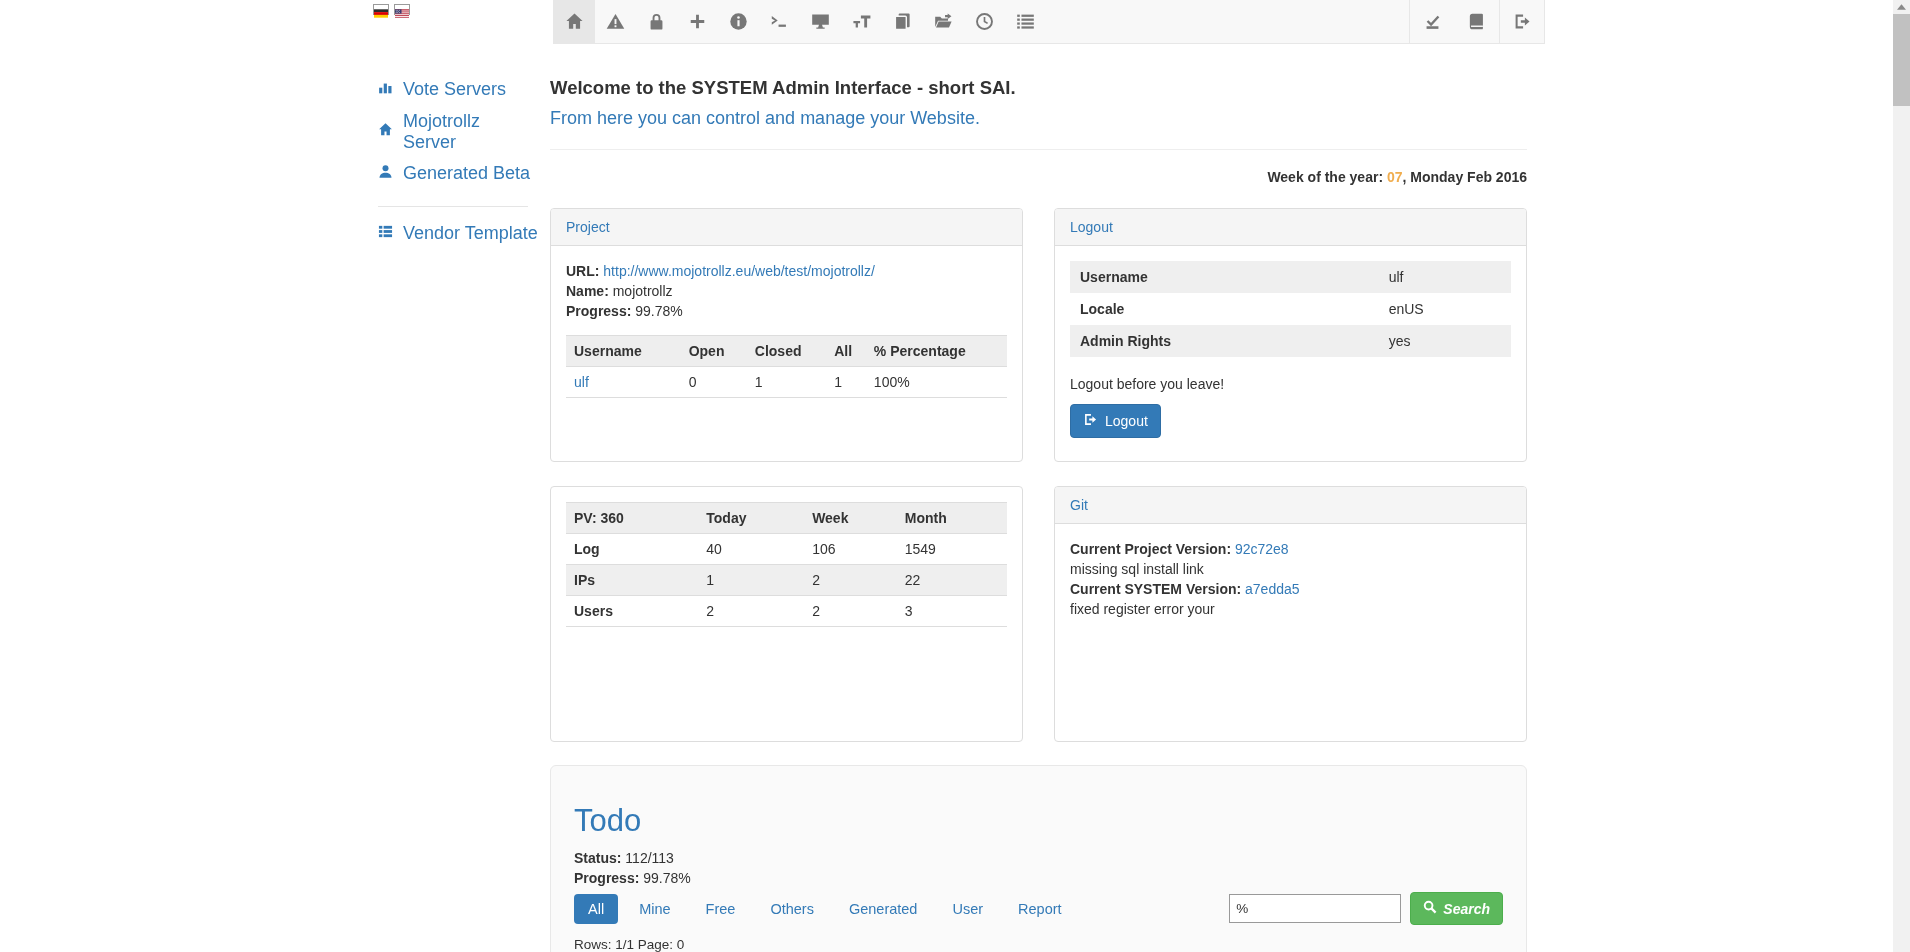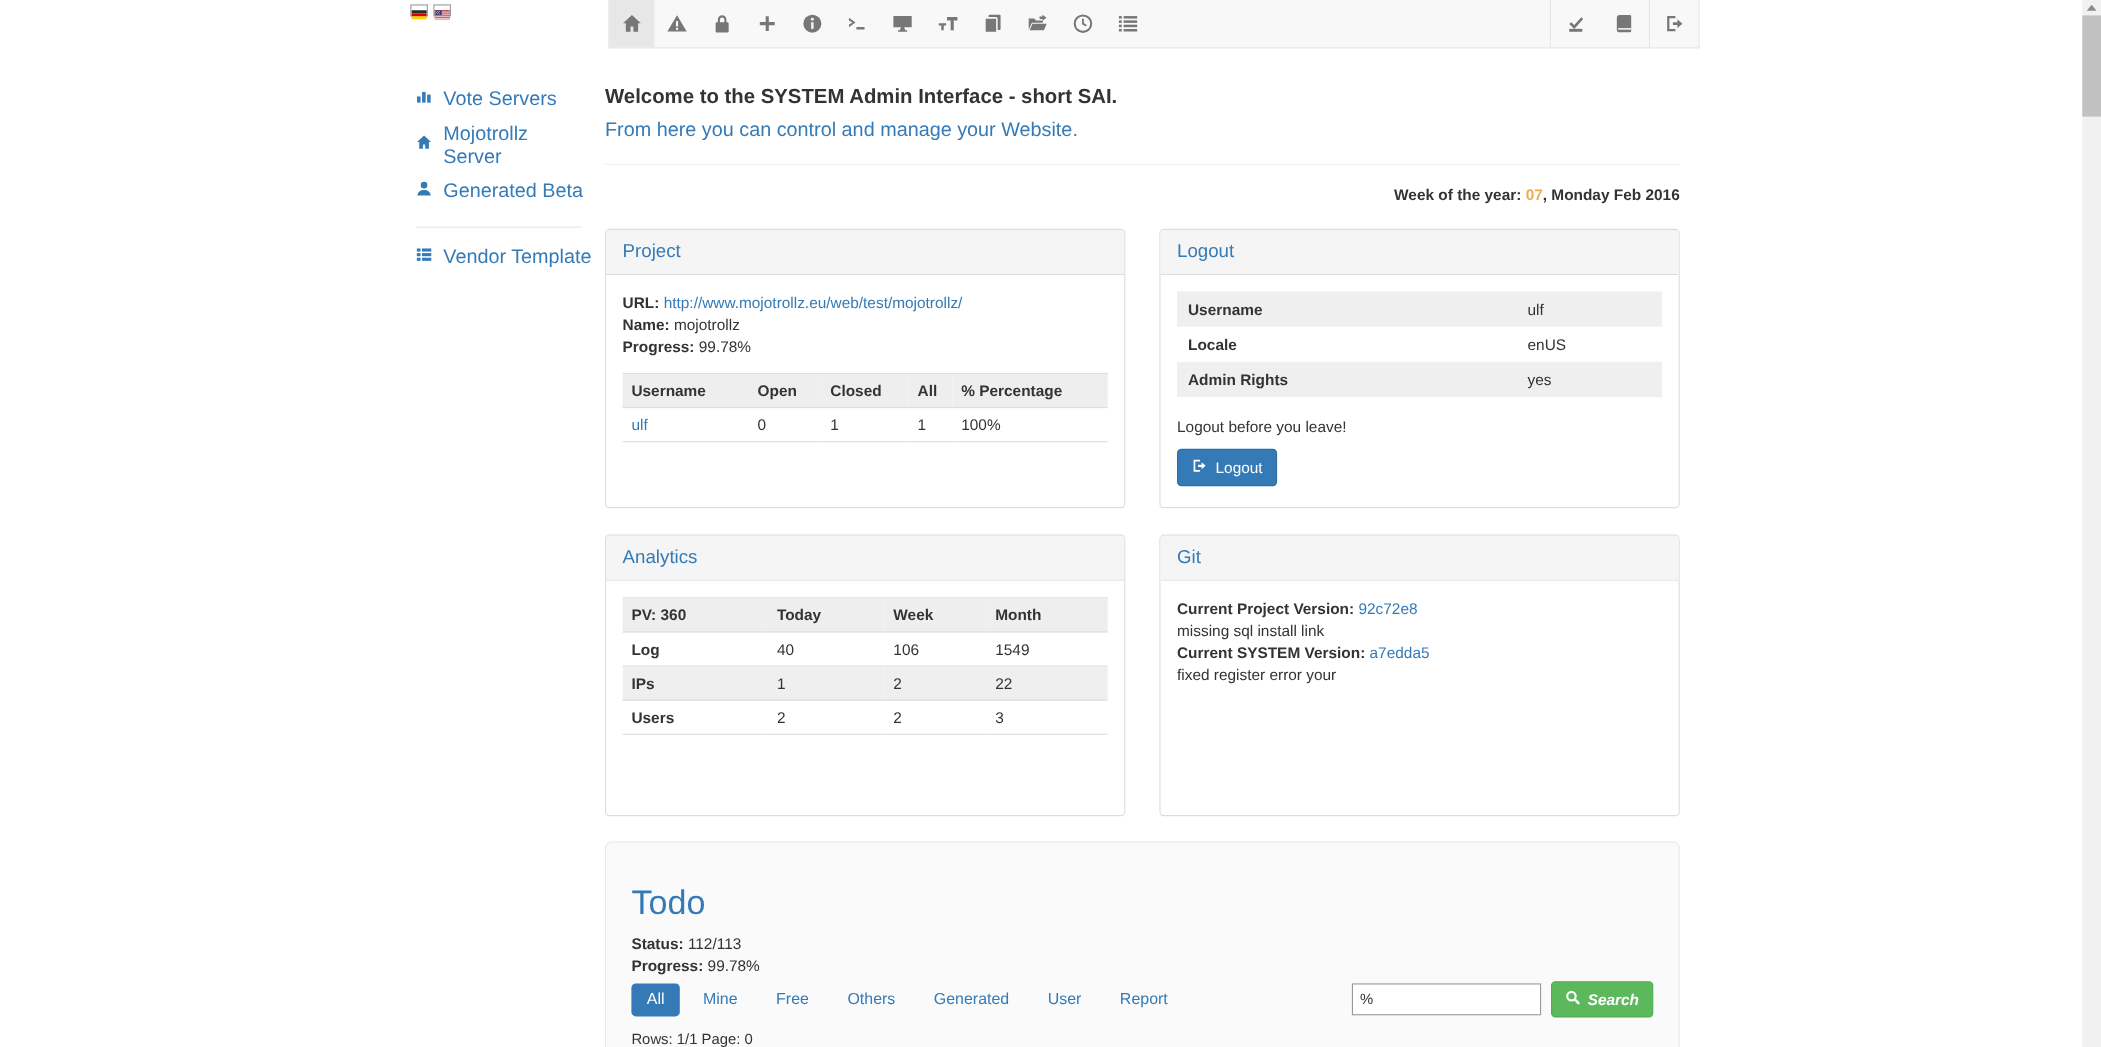--- a/index.html
+++ b/index.html
@@ -43,21 +43,21 @@
   .content hr { border:none; border-top:1px solid #eee; margin:20px 0 0 0; }
   .week-line { text-align:right; font-weight:bold; margin-top:19px; line-height:17px; }
   .week-num { color:#f0ad4e; }
 
   .panel-row { display:flex; justify-content:space-between; }
   .row1 { margin-top:22px; }
   .row2 { margin-top:24px; }
   .panel { width:473px; background:#fff; border:1px solid #ddd; border-radius:4px; }
   .panel-h254 { height:254px; }
   .panel-h256 { height:256px; }
-  .panel-heading { padding:10px 15px; background:#f5f5f5; border-bottom:1px solid #ddd; color:#337ab7; border-radius:3px 3px 0 0; font-size:17px; }
+  .panel-heading { padding:10px 15px; background:#f5f5f5; border-bottom:1px solid #ddd; color:#337ab7; border-radius:3px 3px 0 0; font-size:14px; }
   .panel-body { padding:15px; }
   .pline { line-height:20px; }
   .blabel { font-weight:bold; }
 
   table.grid { width:100%; border-collapse:collapse; margin-top:14px; }
   table.grid th, table.grid td { text-align:left; padding:7px 8px; font-size:14px; }
   table.grid th { background:#eee; font-weight:bold; border-top:1px solid #ddd; border-bottom:1px solid #ddd; }
   table.grid td { border-bottom:1px solid #ddd; }
   .c0{width:26%;} .c1{width:15%;} .c2{width:18%;} .c3{width:9%;} .c4{width:32%;}
   .a0{width:30%;} .a1{width:24%;} .a2{width:21%;margin-top:42px;} .a3{width:25%;}
@@ -360,21 +360,20 @@
           </span>
           <span>Logout</span>
         </button>
       </div>
     </div>
   </div>
 
   <div class="panel-row row2">
 
     <div class="panel panel-h256">
-      <div class="panel-heading link">Analytics</div>
       <div class="panel-body">
         <table class="grid" style="margin-top:0;">
           <thead>
             <tr>
               <th class="a0">PV: 360</th>
               <th class="a1">Today</th>
               <th class="a2">Week</th>
               <th class="a3">Month</th>
             </tr>
           </thead>

